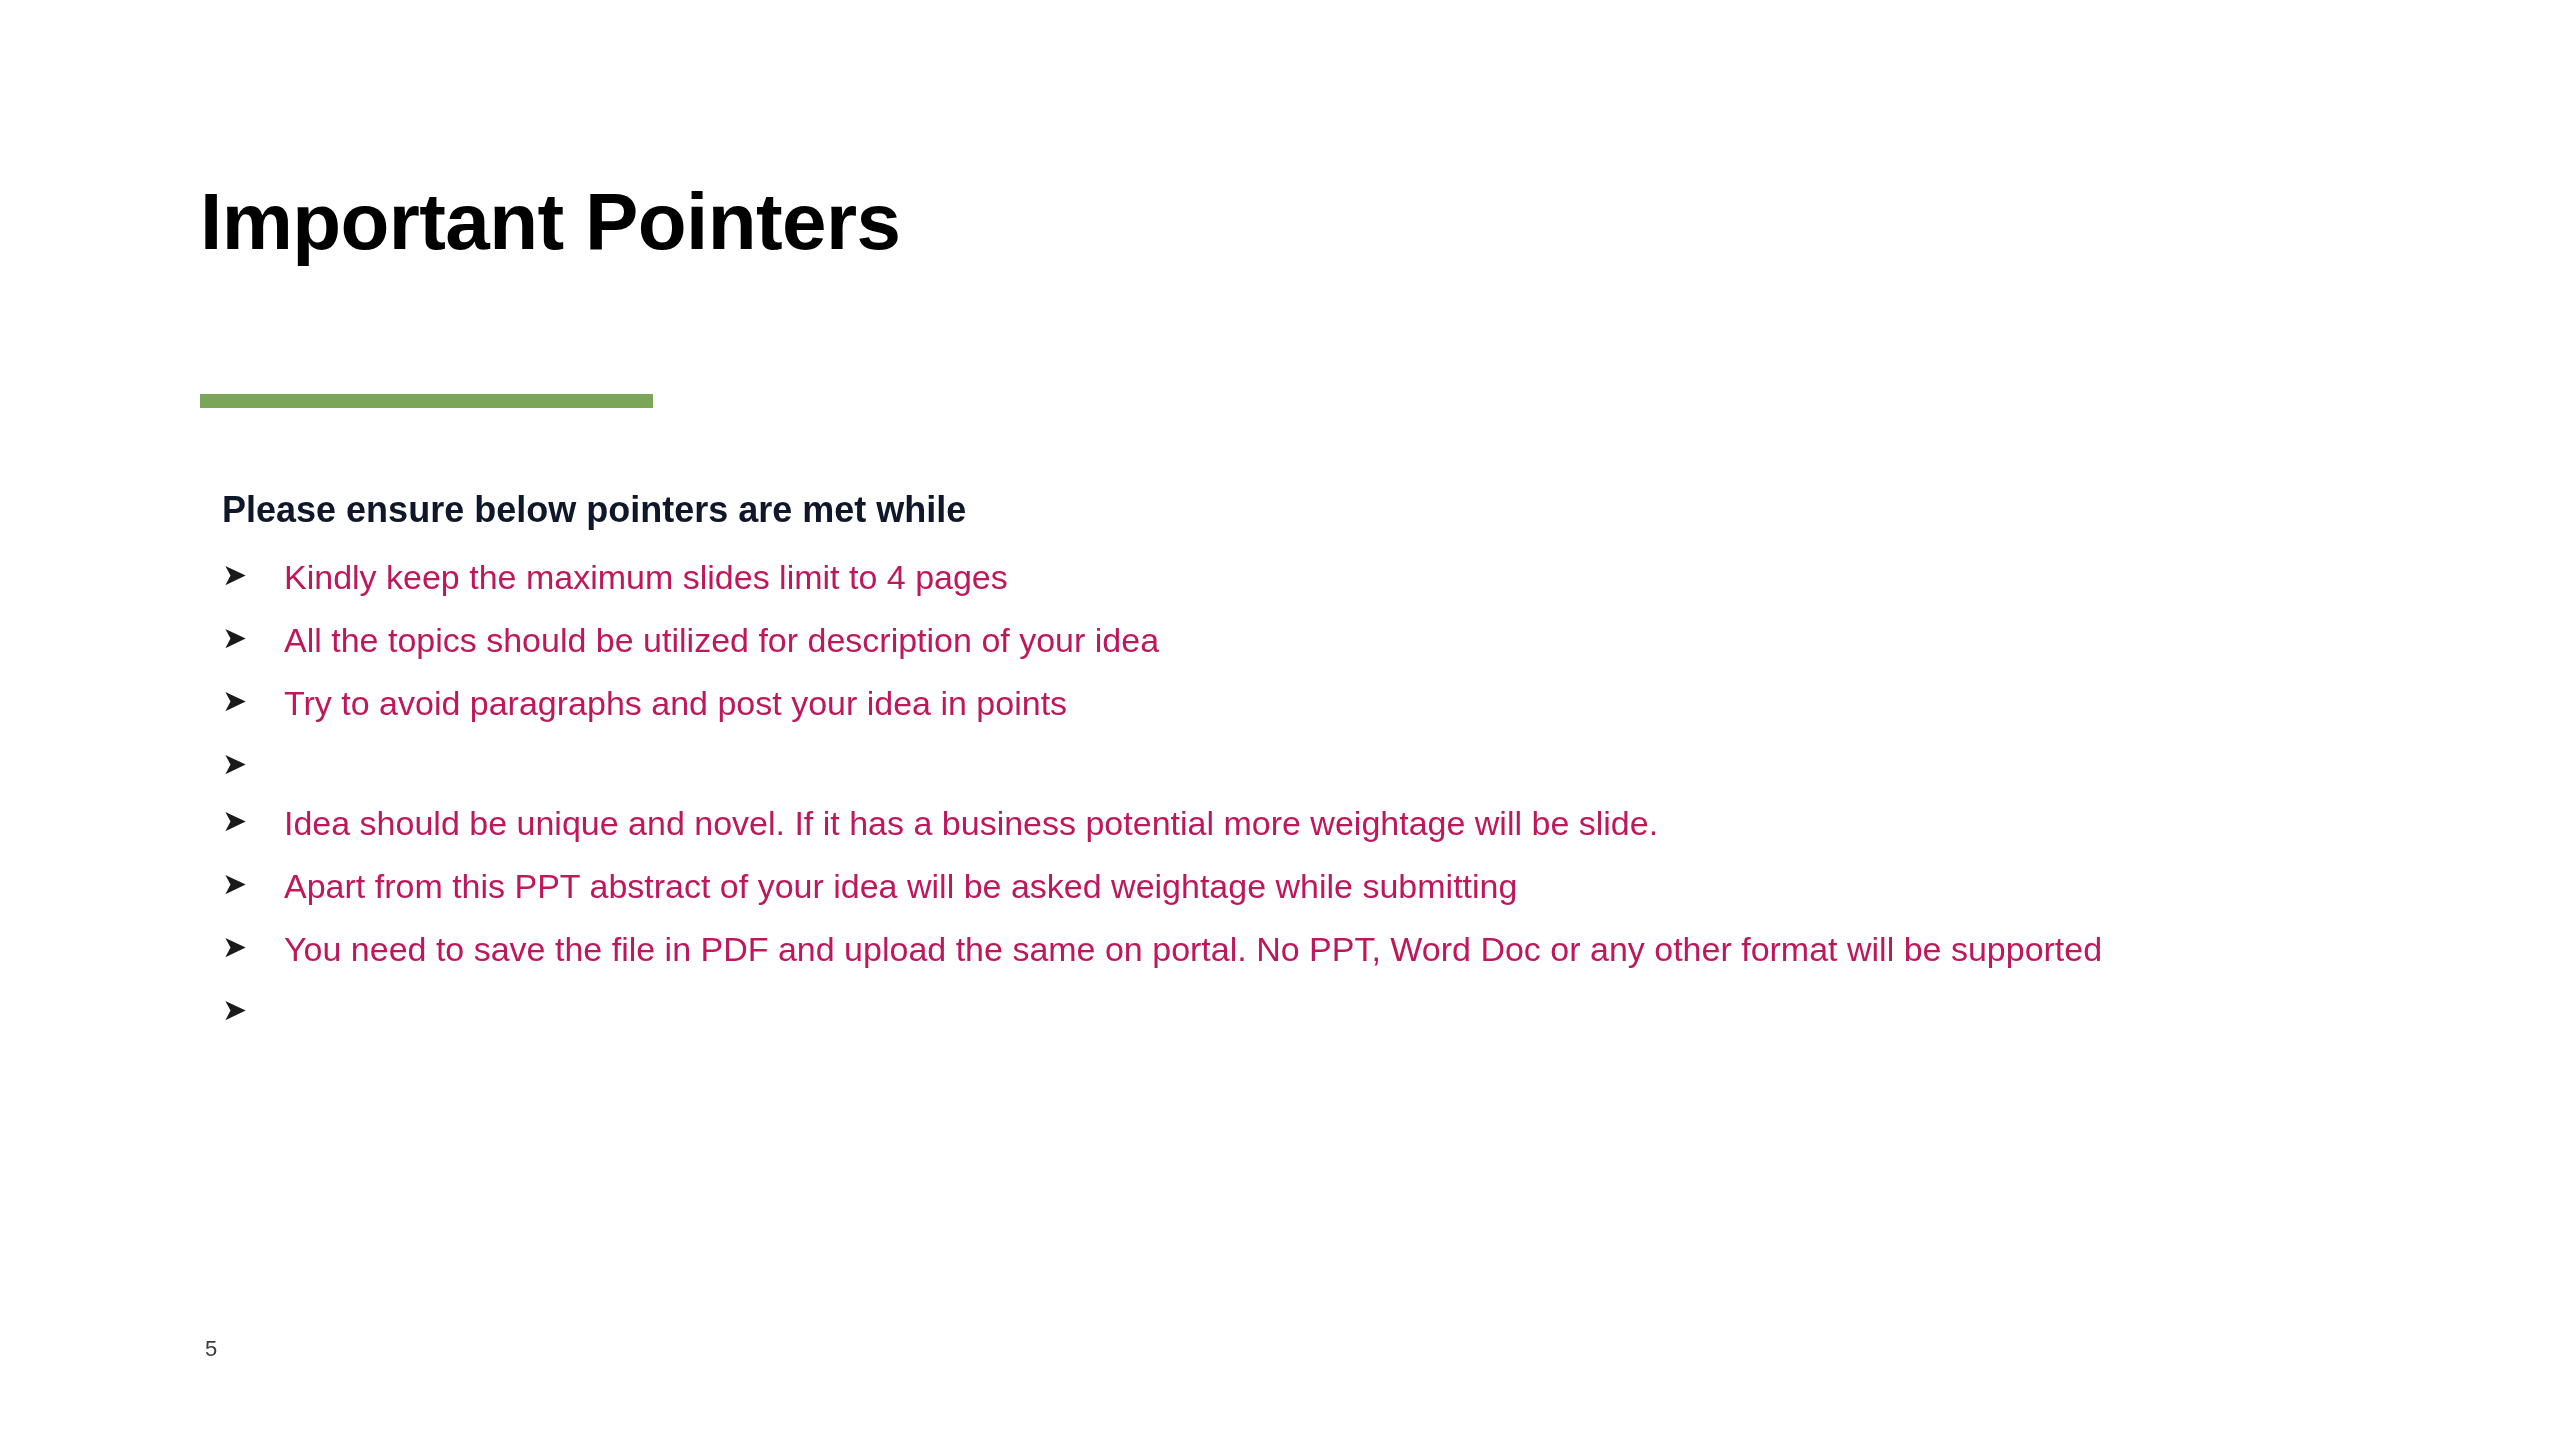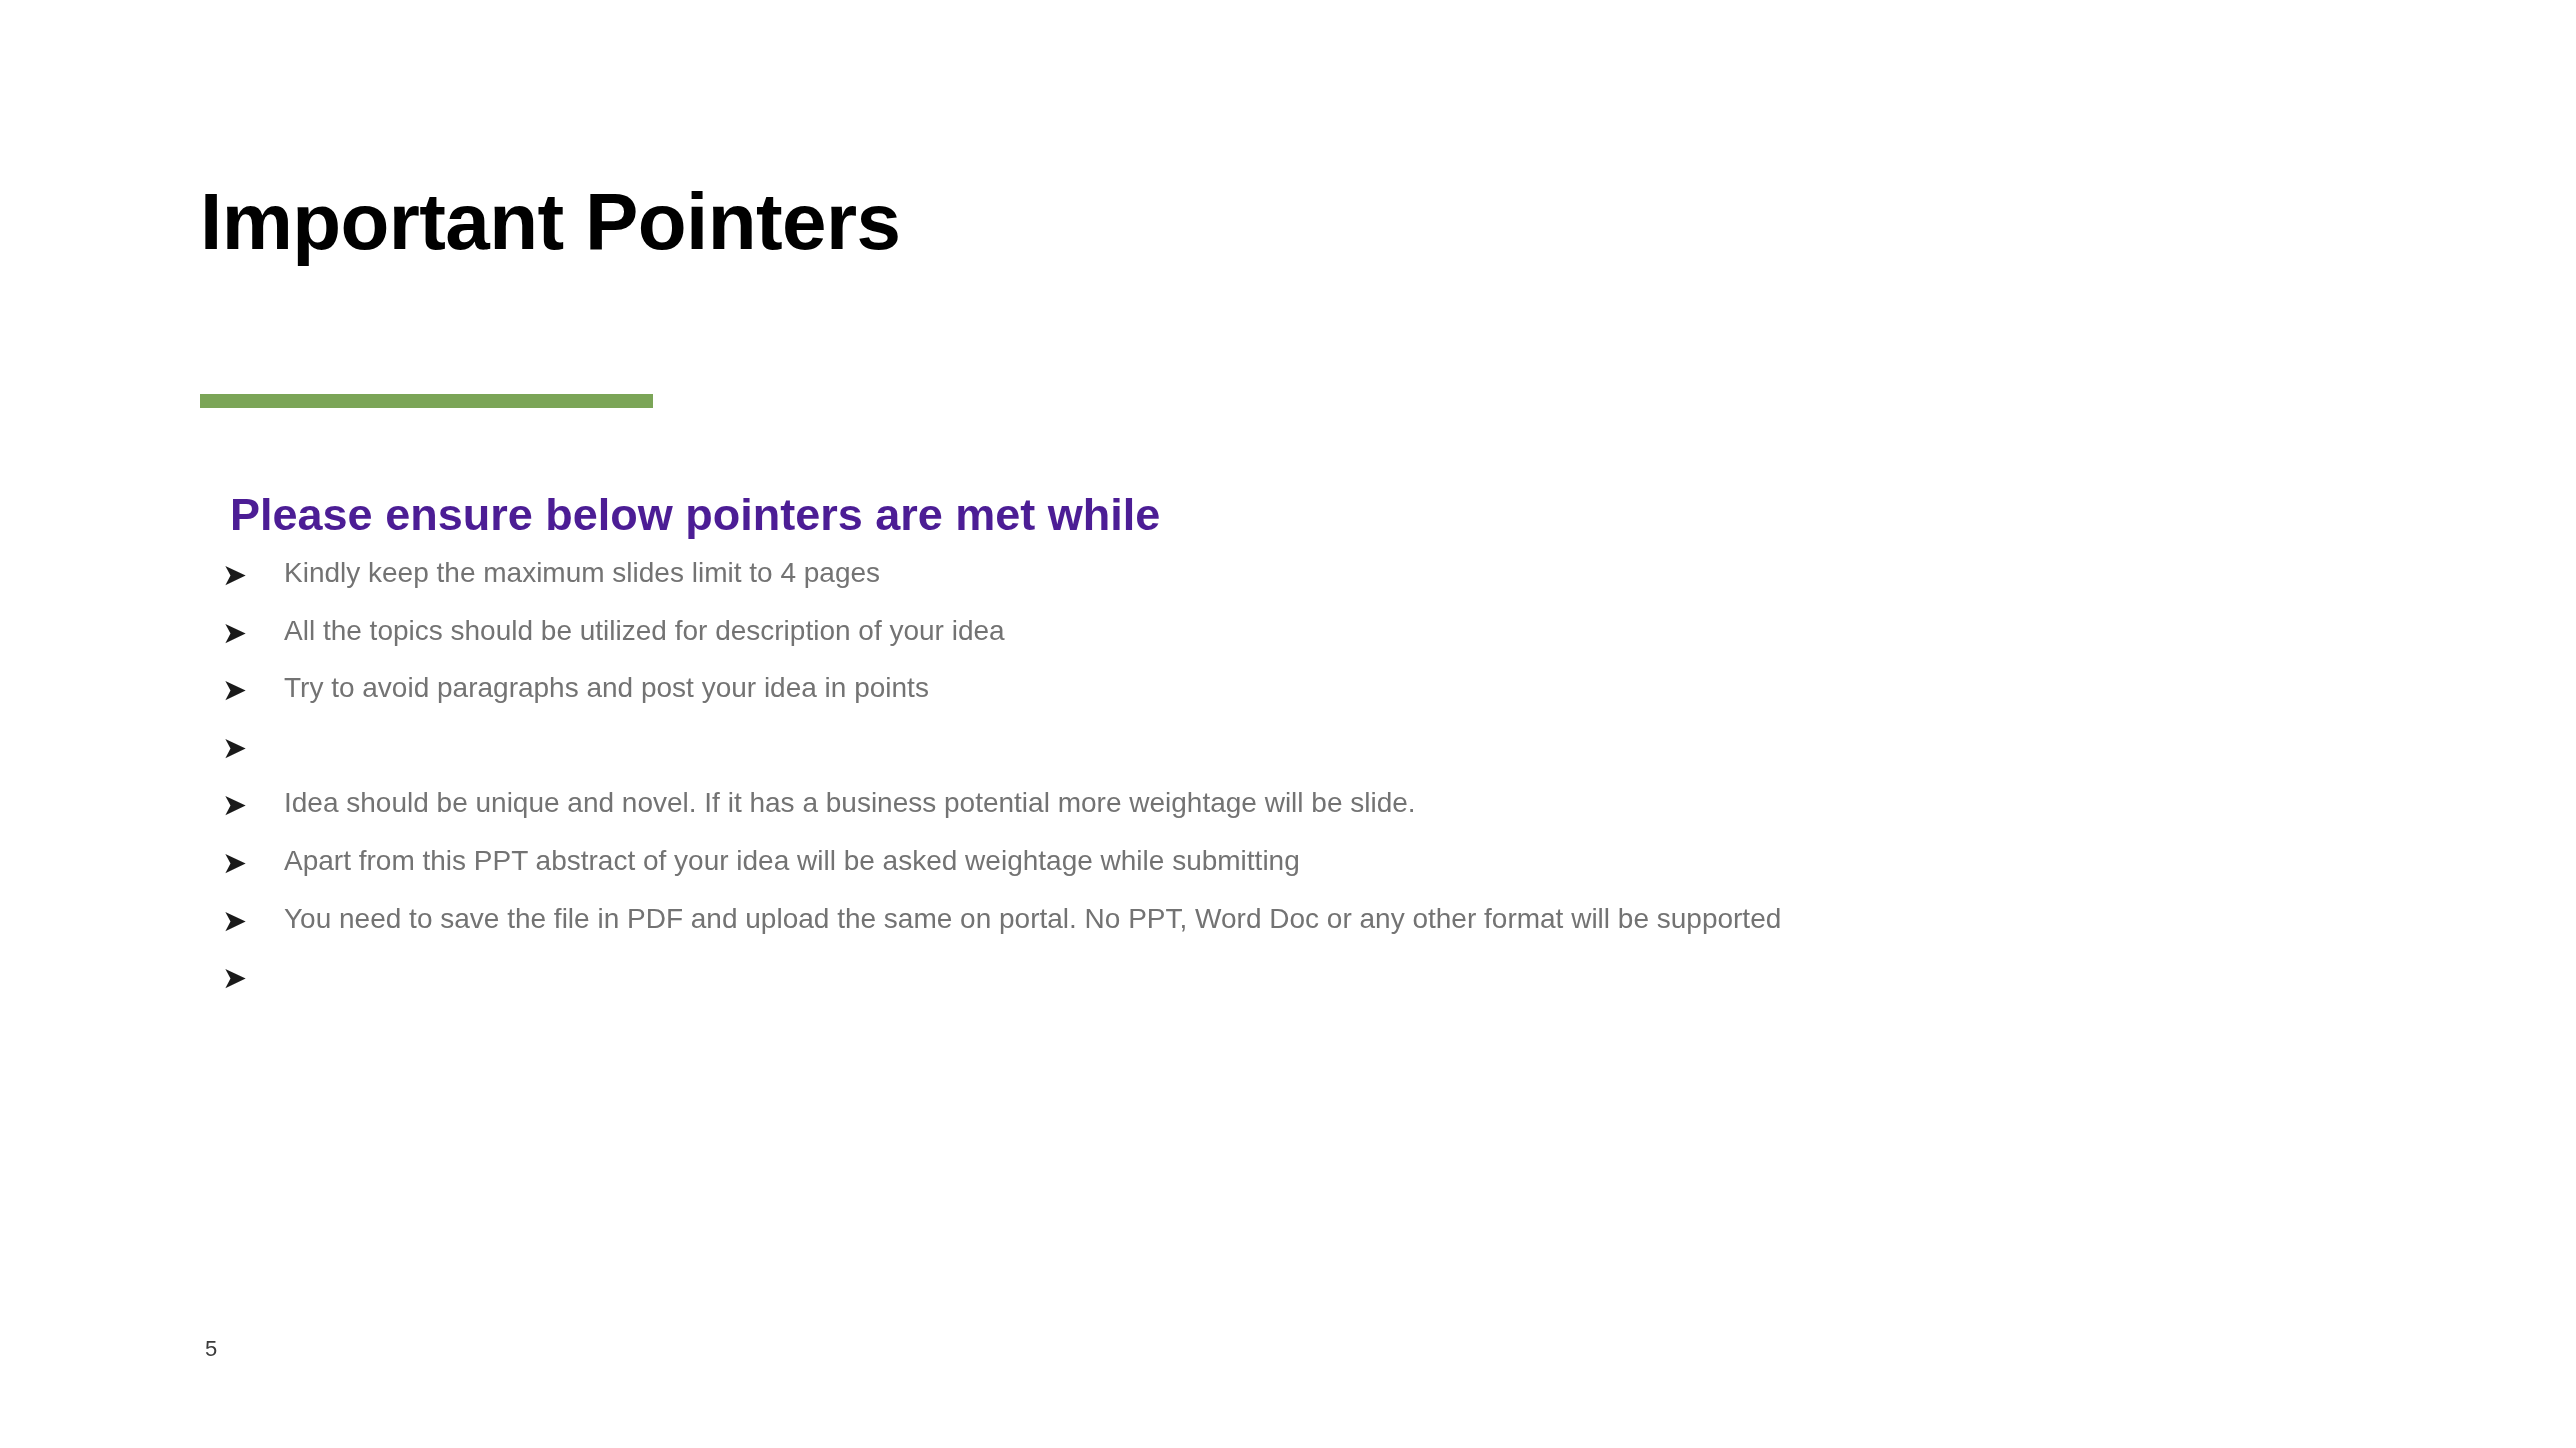--- a/index.html
+++ b/index.html
@@ -46,25 +46,25 @@
     left: 200px;
     top: 394px;
     width: 453px;
     height: 14px;
     background: #7ba557;
   }
 
   
   .subhead {
     position: absolute;
-    left: 230px;
+    left: 222px;
     top: 489px;
-    font-size: 45px;
+    font-size: 36px;
     font-weight: bold;
-    color: #4c1d95;
+    color: #0f172a;
     white-space: nowrap;
   }
 
   .bullets {
     position: absolute;
     left: 222px;
     top: 555px;
     width: 2189px;
   }
   .bullet {
@@ -73,23 +73,23 @@
     margin-bottom: 18px;
   }
   .bullet-marker {
     width: 62px;
     flex: 0 0 62px;
     font-size: 30px;
     line-height: 1.32;
     color: #1a1a1a;
   }
   .bullet-text {
-    font-size: 28px;
+    font-size: 34px;
     line-height: 1.32;
-    color: #737373;
+    color: #be185d;
     max-width: 2150px;
   }
   .bullet.wide .bullet-text {
     max-width: 2138px;
   }
 
   .page-number {
     position: absolute;
     left: 205px;
     top: 1336px;

